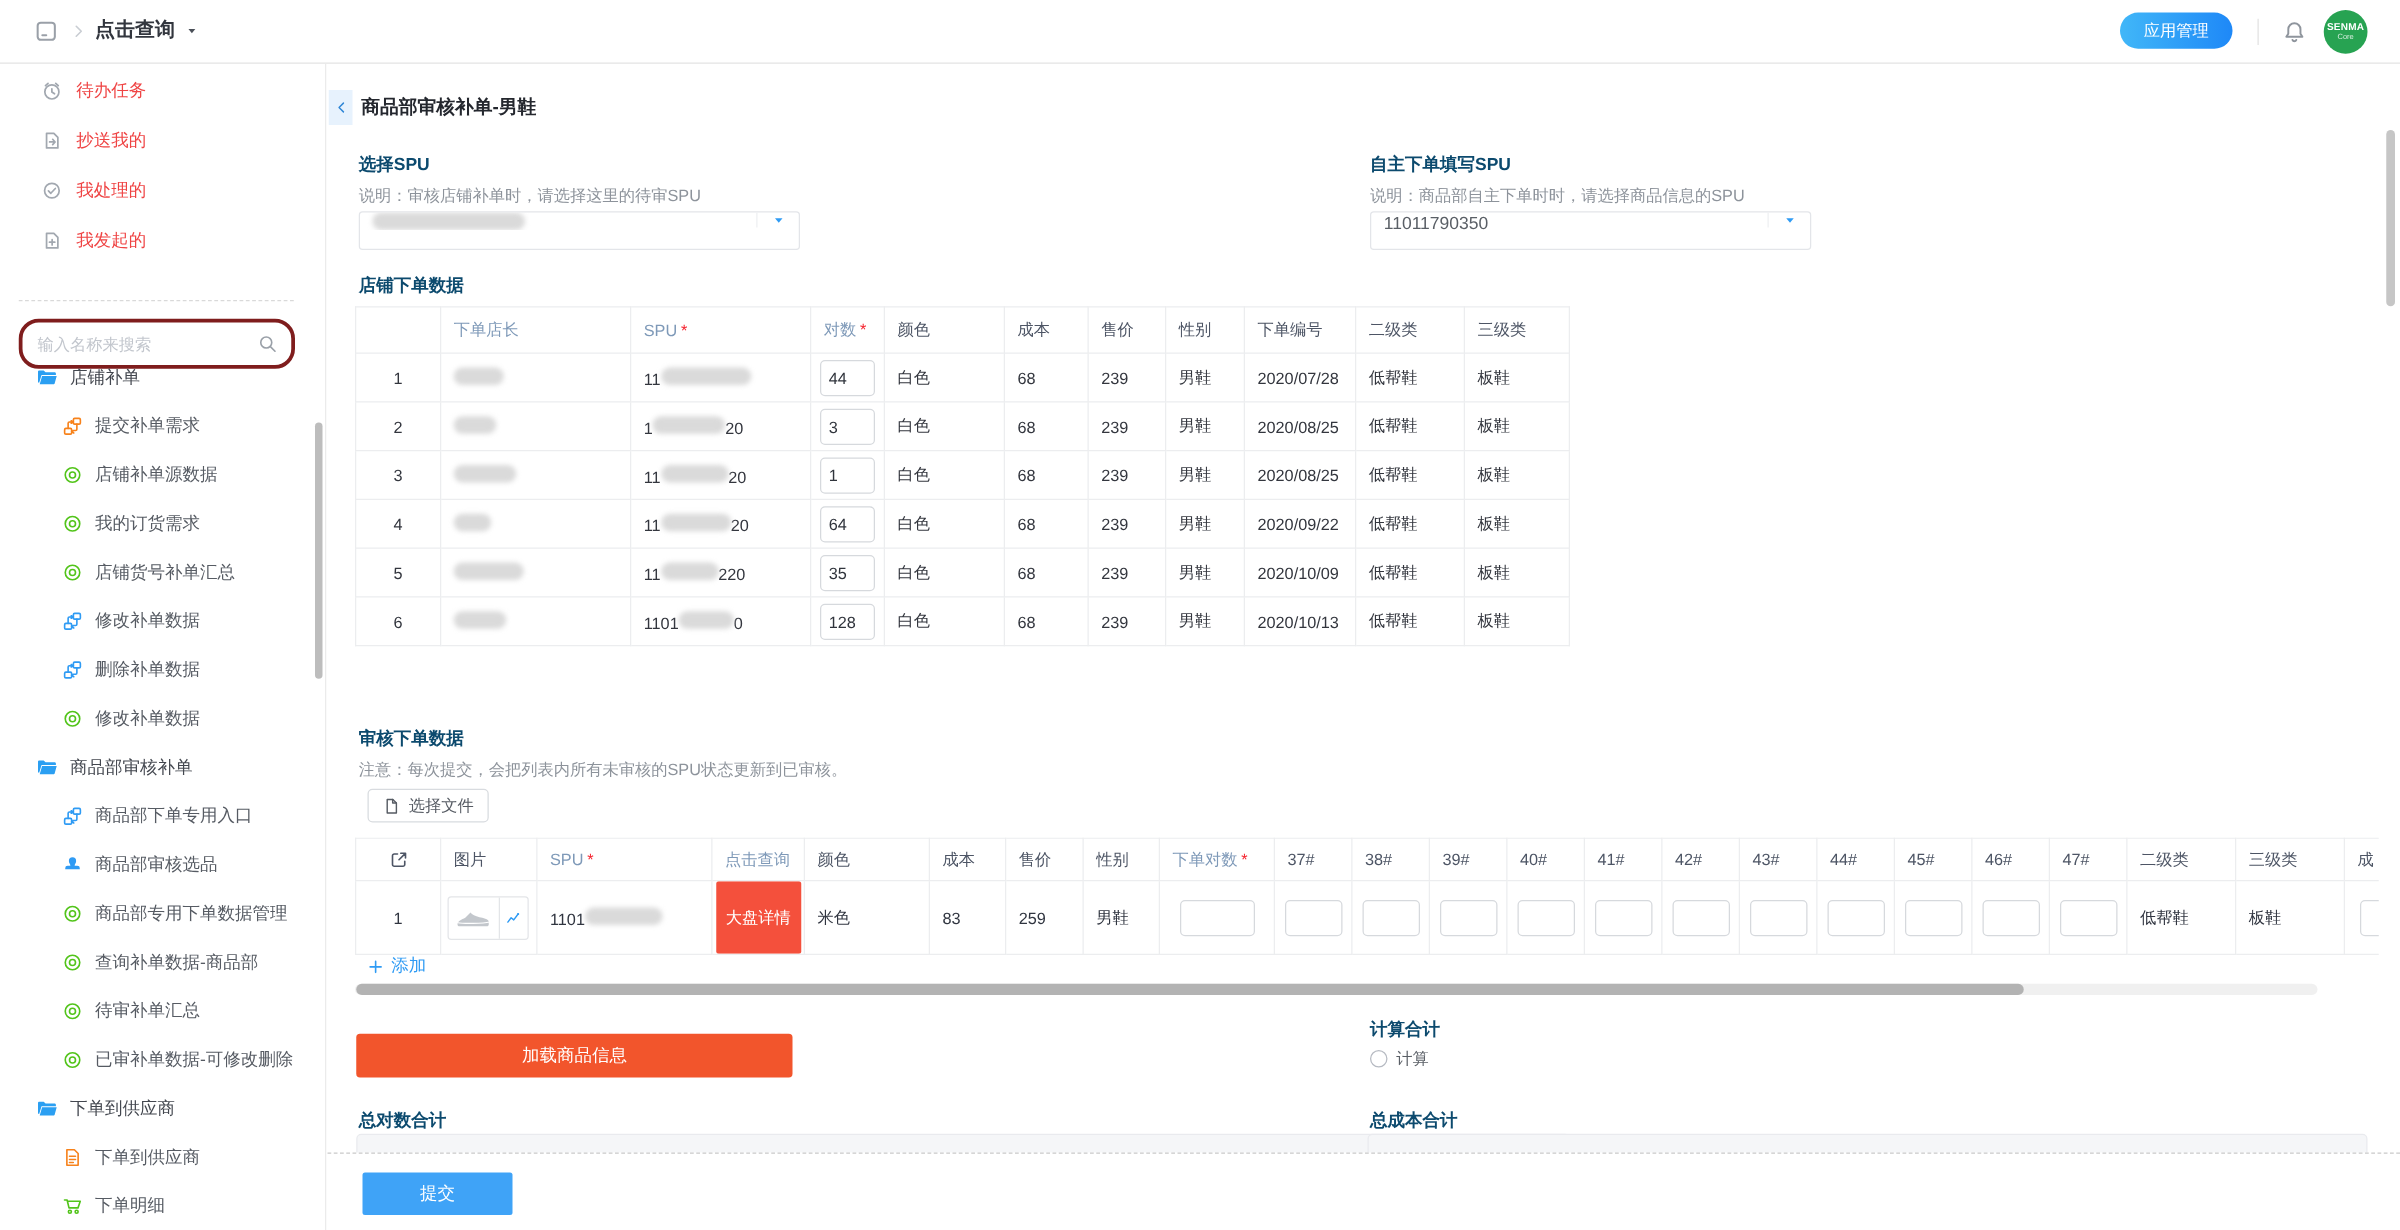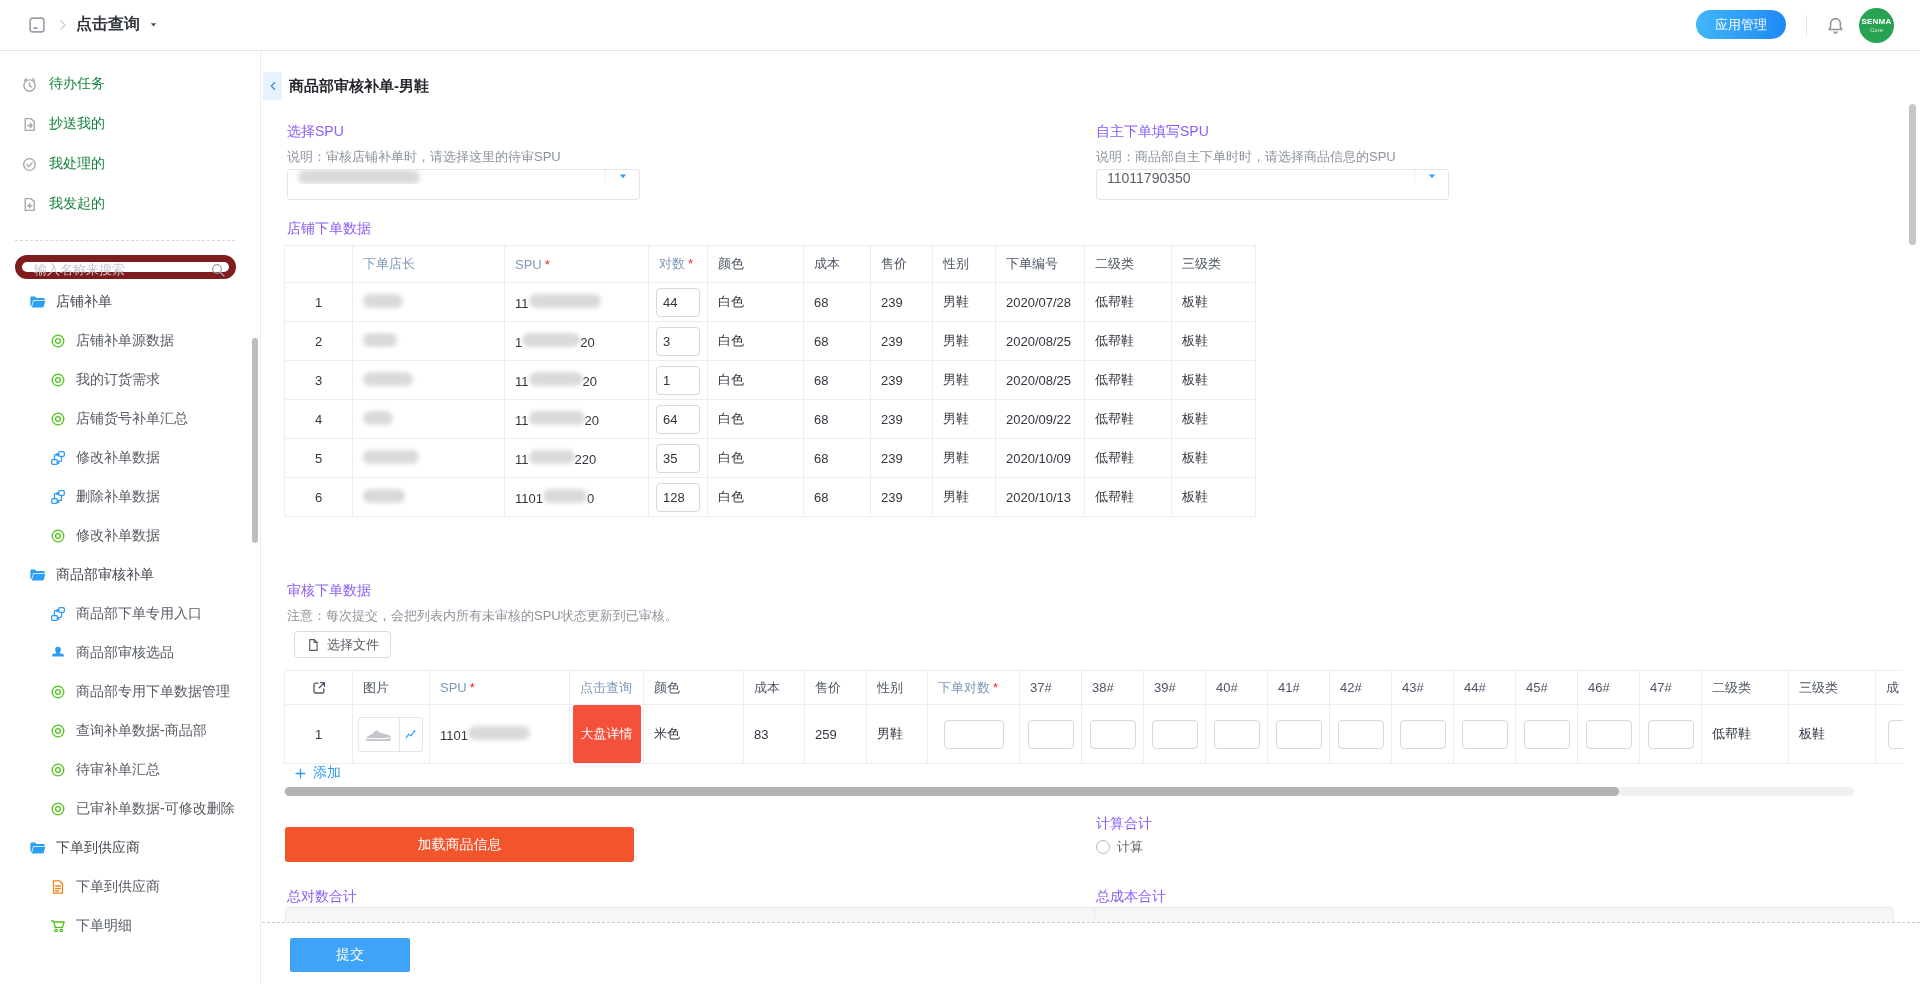--- a/index.html
+++ b/index.html
@@ -21,41 +21,41 @@
   .hdr .vdiv{position:absolute;left:1806px;top:15px;width:1px;height:21px;background:#e2e2e2}
   .hdr .bell{position:absolute;left:1826px;top:16px;color:#8f959d;cursor:pointer}
   .ava{position:absolute;left:1859px;top:8px;width:35px;height:35px;border-radius:50%;background:#27a352;color:#fff;
     display:flex;flex-direction:column;align-items:center;justify-content:center;line-height:1;cursor:pointer}
   .ava .l1{font-size:8px;font-weight:bold;letter-spacing:.2px}
   .ava .l2{font-size:6px;opacity:.8;margin-top:1px}
 
   
   .sb{position:absolute;top:51px;left:0;width:261px;bottom:0;background:#fff;border-right:1px solid #ebebeb}
   .s-top{position:absolute;top:13px;left:0;right:0}
-  .s-item{display:flex;align-items:center;height:40px;padding-left:21px;gap:11px;color:#15803d;font-size:14px;cursor:pointer}
+  .s-item{display:flex;height:40px;padding-left:33px;gap:11px;color:#ef4444;font-size:14px;cursor:pointer}
   .s-item .sic{color:#a2a8b0}
   .s-dash{position:absolute;left:15px;top:189px;width:220px;border-top:1px dashed #d9d9d9}
-  .s-search{position:absolute;left:15px;top:204px;width:221px;height:24px;border:7px solid #7f1d1d;border-radius:16px;
-    display:flex;align-items:flex-start;padding:0 12px}
+  .s-search{position:absolute;left:15px;top:204px;width:221px;height:40px;border:3px solid #7f1d1d;border-radius:16px;
+    display:flex;align-items:center;padding:0 12px}
   .s-search input{flex:1;border:none;outline:none;font-size:13px;color:#5c6066;font-family:inherit;background:transparent}
   .s-search input::placeholder{color:#c2c6cd}
   .s-search .sic{color:#9aa0a8;cursor:pointer}
   .tree{position:absolute;top:231px;left:0;right:0}
   .t-row{display:flex;align-items:center;height:39px;gap:10px;font-size:14px;cursor:pointer}
   .t-row.lv0{padding-left:29px;color:#43474f}
   .t-row.lv1{padding-left:50px;color:#565b63}
   .c-folder{color:#2b9ff2}.c-orange{color:#f7821b}.c-green{color:#52c41a}.c-blue{color:#2f9bf4}
   .sb-thumb{position:absolute;left:252px;top:338px;width:6px;height:205px;border-radius:3px;background:#bdbdbd;z-index:6}
 
   
   .main{position:absolute;top:51px;left:262px;right:0;bottom:0;background:#fff}
   .back{position:absolute;left:1px;top:21px;width:19px;height:28px;background:#e7f2fd;color:#2f86d6;
     display:flex;align-items:center;justify-content:center;cursor:pointer}
   .ptitle{position:absolute;left:27px;top:21px;height:28px;line-height:28px;font-size:15px;font-weight:bold;color:#24272e}
-  .seclbl{font-size:14px;font-weight:normal;color:#8b5cf6;height:20px;line-height:20px}
+  .seclbl{font-size:14px;font-weight:bold;color:#0c4a6e;height:20px;line-height:20px}
   .desc{font-size:13px;color:#8d939b;height:18px;line-height:18px}
   .dd{position:absolute;height:31px;background:#fff;border:1px solid #e3e5e9;border-radius:3px;display:flex;align-items:flex-start;cursor:pointer}
   .dd .val{flex:1;display:flex;align-items:center;padding:0 10px;font-size:14px;color:#5a5f66;overflow:hidden}
   .dd .car{width:34px;border-left:1px solid #eef0f2;display:flex;align-items:center;justify-content:center;color:#2f9bf4}
   .blob{display:inline-block;height:14px;background:#dadada;border-radius:7px;filter:blur(2px)}
 
   
   .tb{border-collapse:collapse;table-layout:fixed;background:#fff}
   .tb th,.tb td{border:1px solid #ecedef;font-size:13px;font-weight:normal;text-align:left;
     padding:0 4px 0 10px;overflow:hidden;white-space:nowrap;color:#303540}
@@ -270,20 +270,28 @@
     </div>
 
     <div class="tree">
       <div class="t-row lv0">
         <span class="c-folder">
             <svg class="icf" width="17" height="17" viewBox="0 0 16 16">
               <use href="#i-folder"></use>
             </svg>
           </span>
         <span>店铺补单</span>
+      </div>
+      <div class="t-row lv1">
+        <span class="c-orange">
+            <svg class="ic" width="16" height="16">
+              <use href="#i-flow"></use>
+            </svg>
+          </span>
+        <span>提交补单需求</span>
       </div>
       <div class="t-row lv1">
         <span class="c-green">
             <svg class="ic" width="16" height="16">
               <use href="#i-target"></use>
             </svg>
           </span>
         <span>店铺补单源数据</span>
       </div>
       <div class="t-row lv1">

